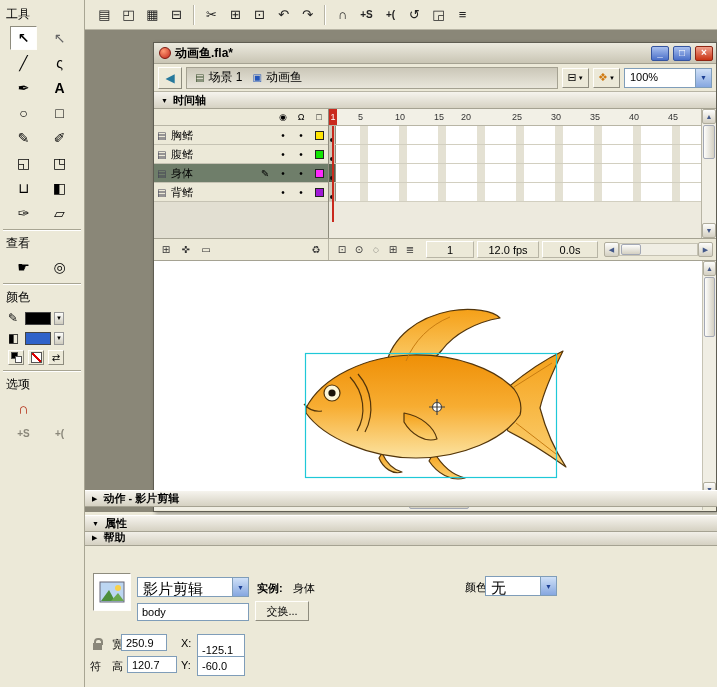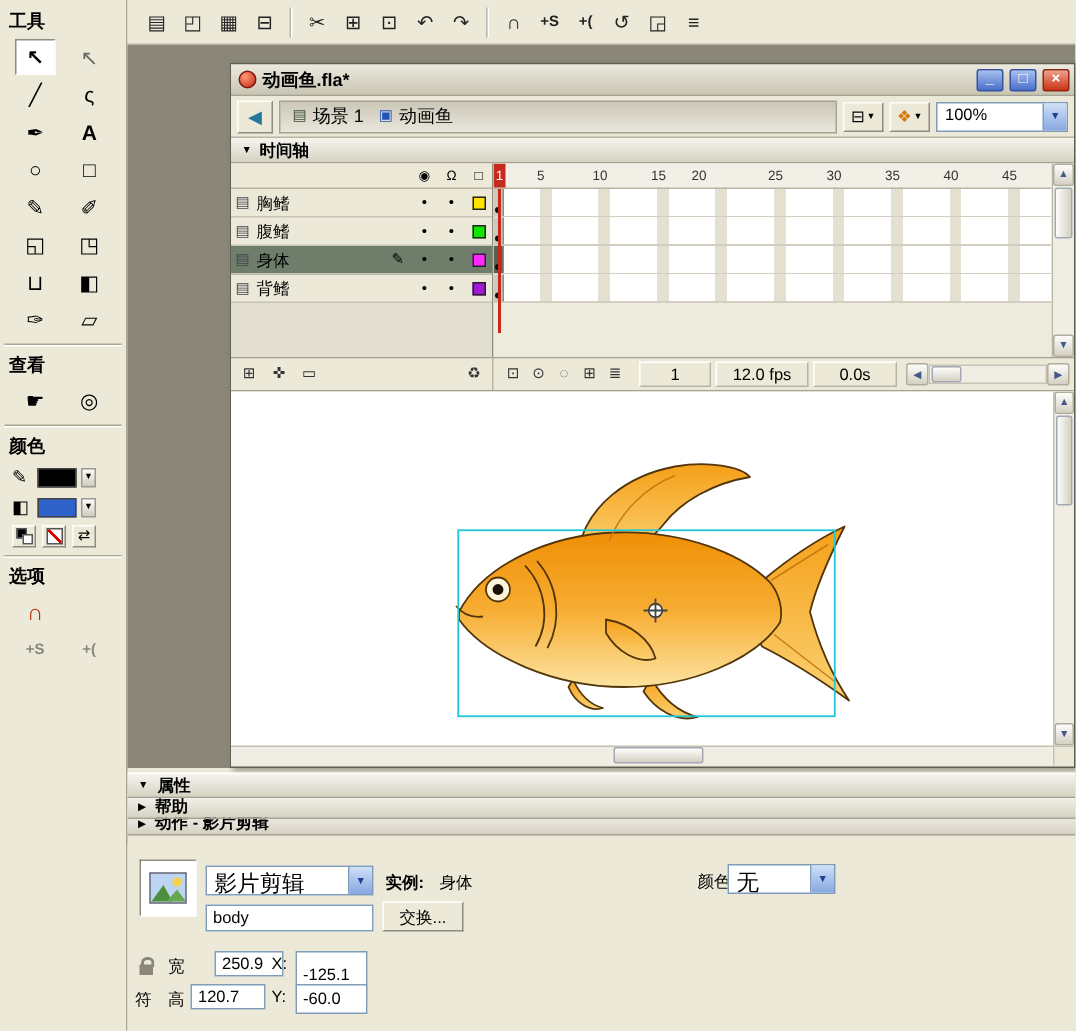--- a/index.html
+++ b/index.html
@@ -5,21 +5,21 @@
 *{margin:0;padding:0;box-sizing:border-box}
 html,body{width:717px;height:687px}
 body{position:relative;overflow:hidden;background:#ece9d8;color:#000;
      font-family:"Liberation Sans","DejaVu Sans",sans-serif;font-size:12px}
 .raised{border:1px solid;border-color:#fffefb #8e8c7e #8e8c7e #fffefb;background:#ece9d8}
 .sunken{border:1px solid;border-color:#8e8c7e #fffefb #fffefb #8e8c7e;background:#fff}
 .btn{display:inline-flex;align-items:center;justify-content:center;cursor:default}
 
 
 #tools-panel{position:absolute;left:0;top:0;width:85px;height:687px;background:#ece9d8;border-right:1px solid #a8a593;padding-top:2px}
-.sec-hdr{font-weight:bold;font-size:12px;padding:4px 0 2px 6px}
+.sec-hdr{font-weight:normal;font-size:12px;padding:4px 0 2px 6px}
 .sec-div{border-top:1px solid #a8a593;border-bottom:1px solid #fff;margin:3px 3px 0 3px}
 .tgrid{display:grid;grid-template-columns:28px 28px;justify-content:center;gap:1px 8px;padding:1px 0}
 .tool{width:27px;height:24px;display:flex;align-items:center;justify-content:center;font-size:14px}
 .tool.sel{border:1px solid;border-color:#8e8c7e #fffefb #fffefb #8e8c7e;background:#fff}
 .tool .sub{color:#666}
 .crow{display:flex;align-items:center;gap:3px;padding:3px 0 3px 8px}
 .crow .cg{width:14px;font-size:12px}
 .swatch{width:26px;height:13px;border:1px solid #444}
 .swarr{width:10px;height:13px;background:linear-gradient(180deg,#fdfdfb,#cfccbe);border:1px solid #999;font-size:6px;display:flex;align-items:center;justify-content:center}
 .minirow{display:flex;gap:4px;padding:2px 0 2px 8px}
@@ -106,21 +106,21 @@
 
 .canvas{position:relative;height:249px;background:#fff;overflow:hidden}
 .cv-vscroll{position:absolute;right:0;top:0;width:14px;height:236px;background:#f0eee4;border-left:1px solid #c6c3b4;display:flex;flex-direction:column}
 .cv-hscroll{position:absolute;left:0;bottom:0;right:14px;height:13px;background:#f0eee4;border-top:1px solid #c6c3b4;display:flex;align-items:center}
 .cv-corner{position:absolute;right:0;bottom:0;width:14px;height:13px;background:#ece9d8;border-left:1px solid #c6c3b4;border-top:1px solid #c6c3b4}
 .cv-hthumb{position:absolute;left:255px;top:0;width:60px;height:11px;background:linear-gradient(180deg,#fdfdfb,#d4d0c2);border:1px solid #a3a8b5;border-radius:2px}
 
 
 .panel-hdr{position:absolute;left:85px;width:632px;height:17px;display:flex;align-items:center;gap:6px;padding:0 7px;background:linear-gradient(180deg,#f6f4ee,#d5d1c2);border-top:1px solid #fff;border-bottom:1px solid #a5a292;font-weight:bold;font-size:11px}
 .panel-hdr .arr{font-size:7px}
-#panel-actions{top:540px}
+#panel-actions{top:490px}
 #panel-help{top:529px}
 #panel-props-hdr{top:515px}
 #props-body{position:absolute;left:85px;top:563px;width:632px;height:124px;background:#ece9d8}
 .plabel{position:absolute;font-size:11px}
 .pinput{position:absolute;border:1px solid #7f9db9;background:#fff;font-size:11px;padding:1px 4px;display:flex;align-items:center}
 .pcombo{position:absolute;display:flex;border:1px solid #7f9db9;background:#fff;height:20px}
 .pcombo .cval{flex:1;padding:2px 5px;font-size:15px;white-space:nowrap;overflow:hidden}
 .pcombo .carr{width:16px;background:linear-gradient(180deg,#cfe0f7,#86a7e0);border-left:1px solid #7f9db9;display:flex;align-items:center;justify-content:center;font-size:7px;color:#1c3f94}
 .preview-box{position:absolute;left:8px;top:10px;width:38px;height:38px;display:flex;align-items:center;justify-content:center}
 .swap-btn{position:absolute;left:170px;top:38px;width:54px;height:20px;font-size:11px}
@@ -522,21 +522,21 @@
   <span class="plabel" style="left:380px;top:17px">颜色:</span>
   <div class="pcombo" style="left:400px;top:13px;width:72px">
     <span class="cval">无</span>
     <span class="carr">▼</span>
   </div>
 
   <span class="lock-ic"></span>
   <span class="plabel" style="left:5px;top:96px">符</span>
 
   <span class="plabel" style="left:27px;top:74px">宽</span>
-  <div class="pinput" style="left:58px;top:71px;width:46px;height:17px">
+  <div class="pinput" style="left:36px;top:71px;width:46px;height:17px">
       <span>250.9</span>
     </div>
   <span class="plabel" style="left:96px;top:74px">X:</span>
   <div class="pinput" style="left:112px;top:71px;width:48px;height:31px">
       <span>-125.1</span>
     </div>
 
   <span class="plabel" style="left:27px;top:96px">高</span>
   <div class="pinput" style="left:42px;top:93px;width:50px;height:17px">
       <span>120.7</span>

